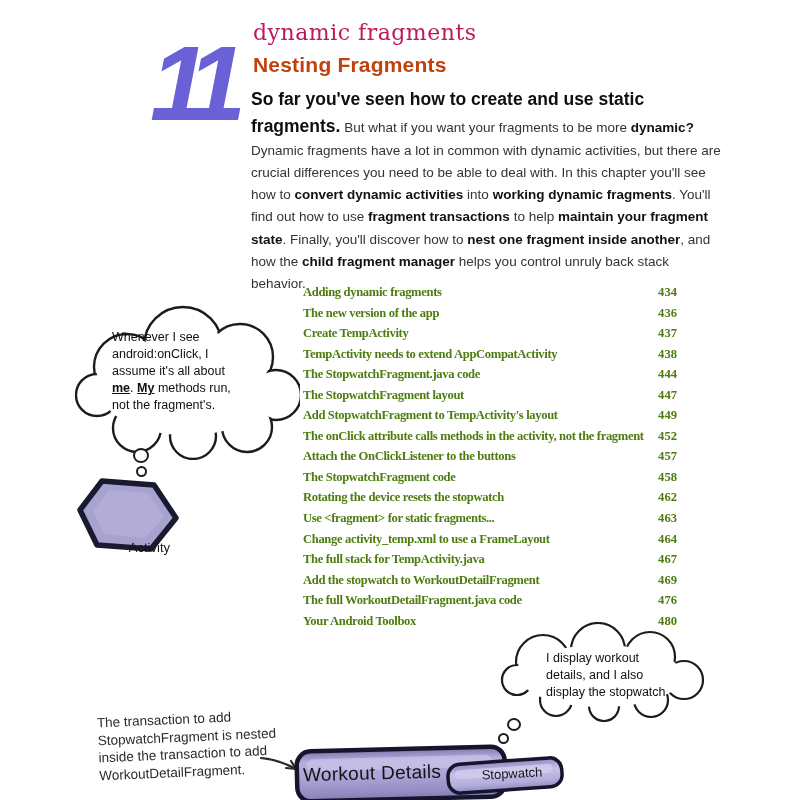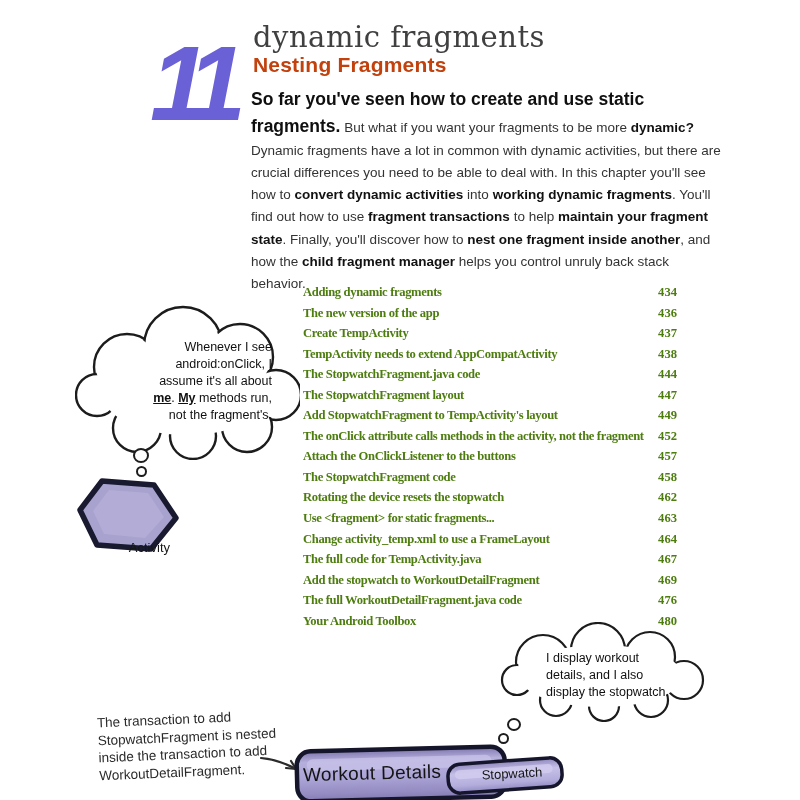--- a/index.html
+++ b/index.html
@@ -1,21 +1,21 @@
 <!DOCTYPE html>
 <html><head>
 <meta charset="utf-8">
 <style>
   html,body{margin:0;padding:0;background:#fff;}
   .page{position:relative;width:800px;height:800px;background:#ffffff;overflow:hidden;
         font-family:"Liberation Sans",sans-serif;color:#222;}
 
   
   .kicker{position:absolute;left:253px;top:20px;font-family:"DejaVu Serif",serif;
-          font-size:29px;color:#404040;letter-spacing:.5px;}
+          font-size:22px;color:#be185d;letter-spacing:.5px;}
   .chapter-num{position:absolute;left:150px;top:30px;font-size:106px;line-height:1;
           font-weight:bold;font-style:italic;color:#6a61d6;letter-spacing:-14px;
           font-family:"Liberation Sans",sans-serif;}
   .chapter-title{position:absolute;left:253px;top:53px;font-size:21px;font-weight:bold;
           color:#c2410c;letter-spacing:.2px;}
 
   
   .intro{position:absolute;left:251px;top:72px;width:474px;font-size:13.5px;
          line-height:22.3px;color:#333;}
   .intro .lead{font-size:17.5px;font-weight:bold;color:#0f0f0f;line-height:27px;}
@@ -123,21 +123,21 @@
         <span class="toc-label">Use &lt;fragment&gt; for static fragments...</span>
         <span class="toc-page">463</span>
       </div>
 
       <div class="toc-row">
         <span class="toc-label">Change activity_temp.xml to use a FrameLayout</span>
         <span class="toc-page">464</span>
       </div>
 
       <div class="toc-row">
-        <span class="toc-label">The full code for TempActivity.java</span>
+        <span class="toc-label">The full stack for TempActivity.java</span>
         <span class="toc-page">467</span>
       </div>
 
       <div class="toc-row">
         <span class="toc-label">Add the stopwatch to WorkoutDetailFragment</span>
         <span class="toc-page">469</span>
       </div>
 
       <div class="toc-row">
         <span class="toc-label">The full WorkoutDetailFragment.java code</span>
@@ -167,21 +167,21 @@
           <circle cx="108" cy="41" r="37"></circle>
         <circle cx="165" cy="52" r="31"></circle>
           <circle cx="201" cy="90" r="23"></circle>
         <circle cx="172" cy="122" r="23"></circle>
           <circle cx="118" cy="131" r="21"></circle>
         <circle cx="62" cy="123" r="22"></circle>
           <circle cx="22" cy="90" r="19"></circle>
         <ellipse cx="112" cy="86" rx="86" ry="44"></ellipse>
       </g>
     </svg>
-    <div class="bubble-text" style="left:37px;top:34px;width:160px;text-align:right;">
+    <div class="bubble-text" style="left:37px;top:24px;width:160px;">
       <div>Whenever I see</div>
       <div>android:onClick, I</div>
       <div>assume it's all about</div>
       <div><span class="bu">me</span><span>. </span><span class="bu">My</span><span> methods run,</span></div>
       <div>not the fragment's.</div>
     </div>
   </div>
   <div class="trail-dot" style="left:133px;top:448px;width:12px;height:11px;"></div>
   <div class="trail-dot" style="left:136px;top:466px;width:7px;height:7px;"></div>
 

